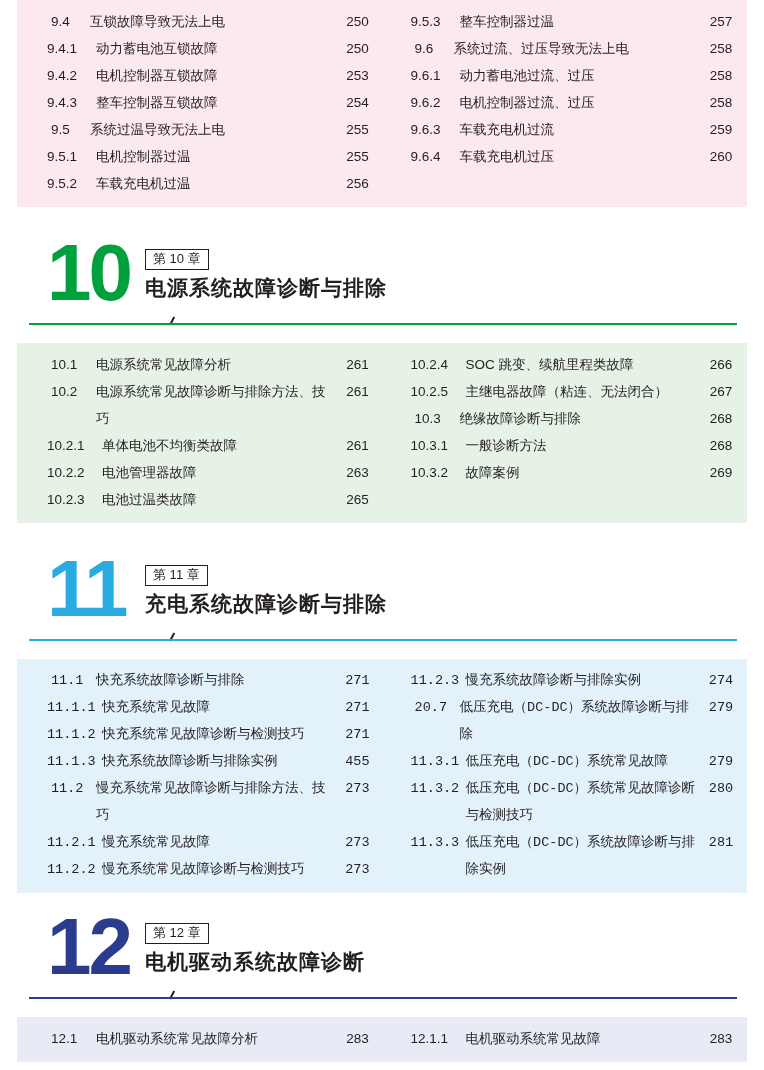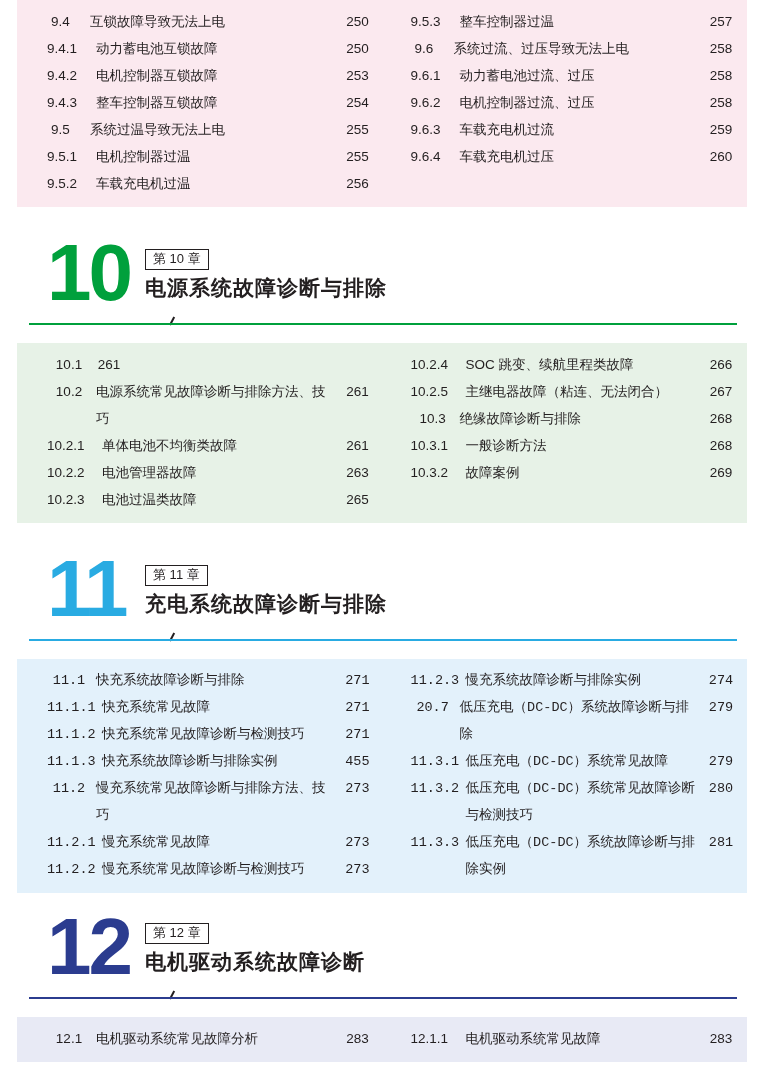--- a/index.html
+++ b/index.html
@@ -57,21 +57,21 @@
   .toc-row .page-no {
     flex: 0 0 auto;
     padding-left: 8px;
     text-align: center;
     min-width: 28px;
   }
   
   .lvl1 .num { width: 30px; margin-left: 22px; }
   .lvl2 { padding-left: 18px; }
   .lvl2 .num { width: 40px; }
-  .lvl1.w2 .num { width: 36px; text-align: center; }
+  .lvl1.w2 .num { width: 36px; }
   .lvl2.w2 .num { width: 46px; }
 
   .multiline .title { white-space: normal; }
 
   
   .blk-pink { background: #fbe9ef; }
   .blk-green { background: #e7f2e7; }
   .blk-blue { background: #e3f1fb; font-family: Liberation Mono, monospace; }
   .blk-indigo { background: #e8eaf5; }
 
@@ -230,20 +230,21 @@
     <div class="ctitle">电源系统故障诊断与排除</div>
     <div class="rule"></div>
   </div>
 
   <div class="spacer-sm"></div>
 
   <div class="toc-block blk-green">
     <div class="toc-col">
       <div class="toc-row lvl1 w2">
         <span class="num">10.1</span>
+        <span class="title">电源系统常见故障分析</span>
         <span class="page-no">261</span>
       </div>
       <div class="toc-row lvl1 w2">
         <span class="num">10.2</span>
         <span class="title">电源系统常见故障诊断与排除方法、技巧</span>
         <span class="page-no">261</span>
       </div>
       <div class="toc-row lvl2 w2">
         <span class="num">10.2.1</span>
         <span class="title">单体电池不均衡类故障</span>

